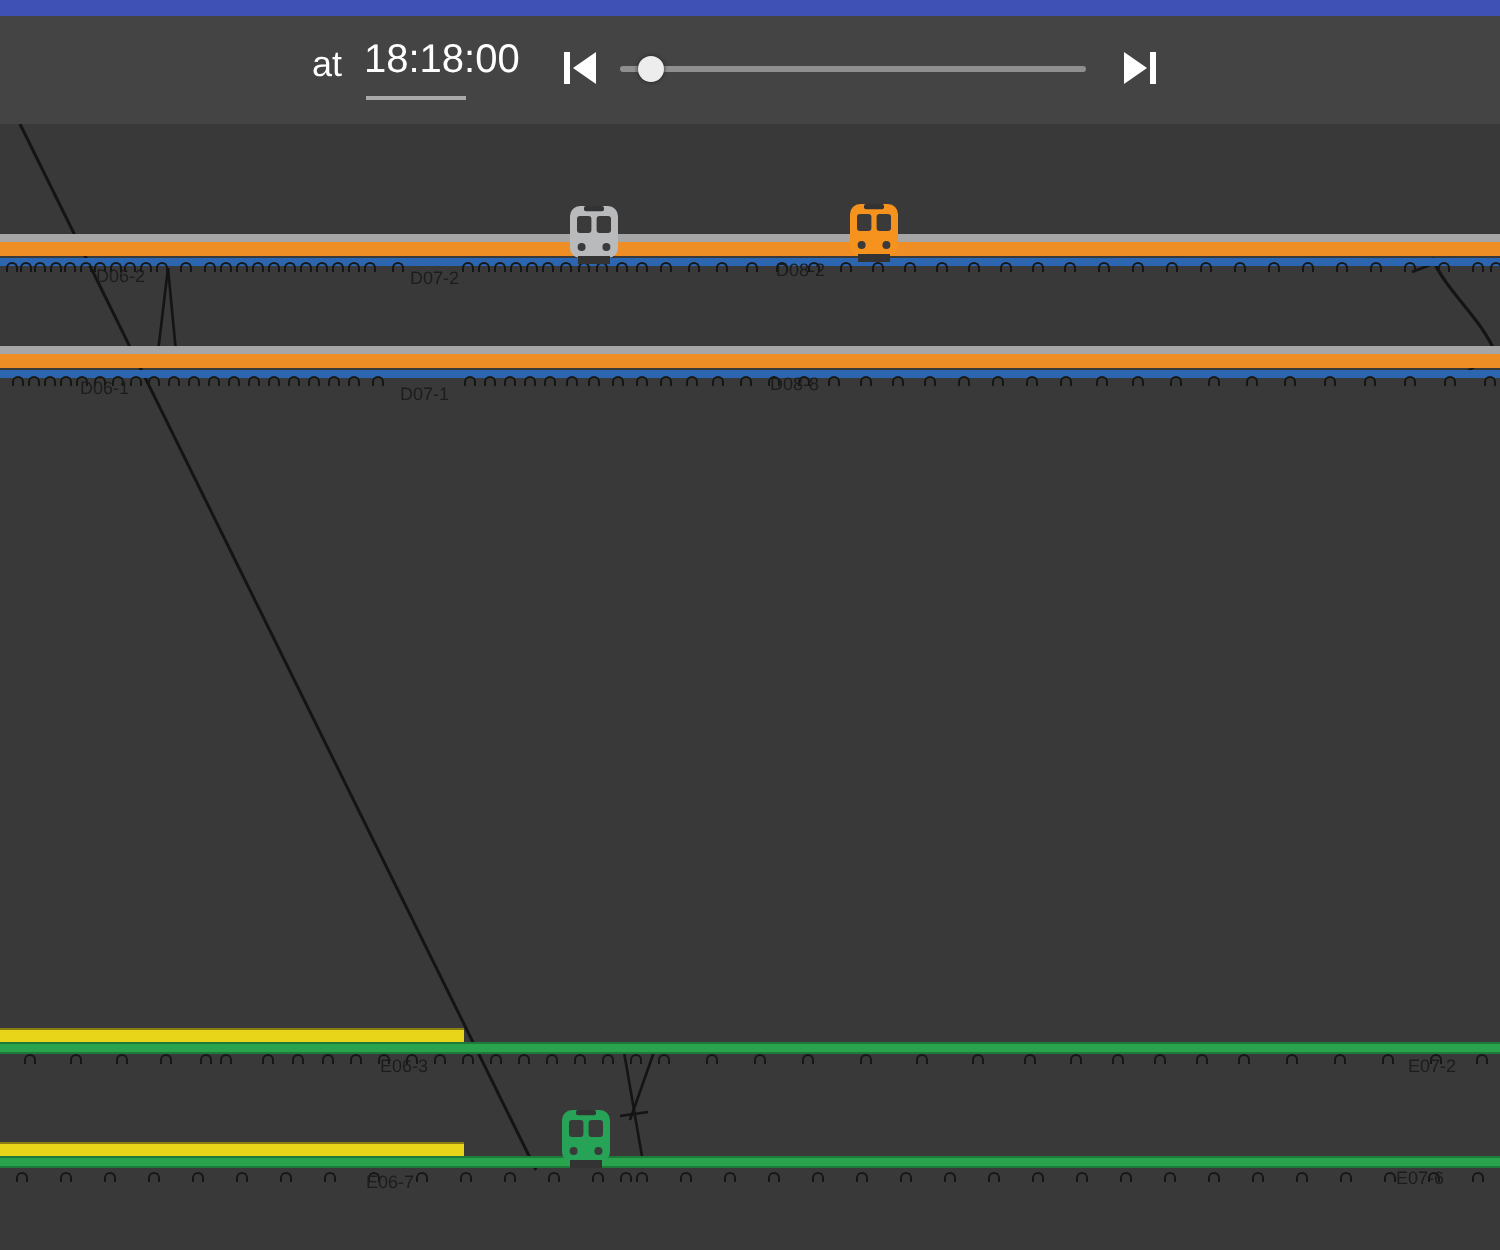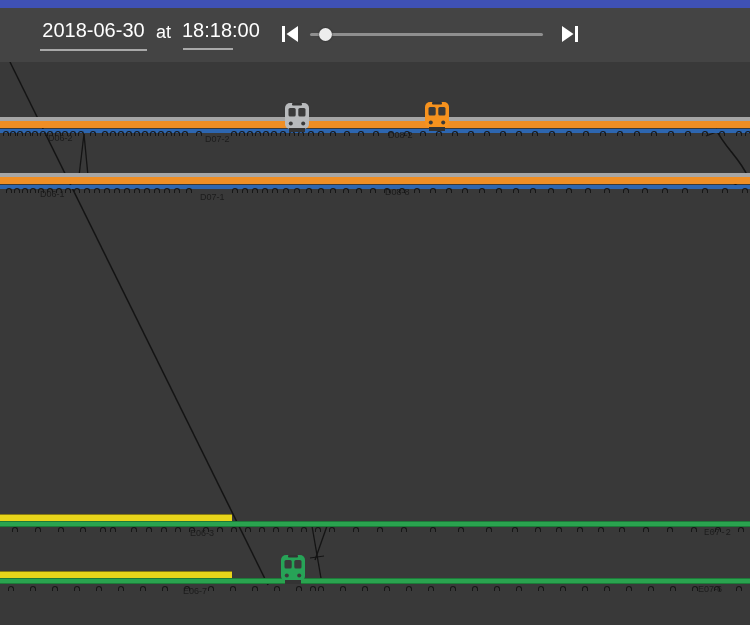--- a/index.html
+++ b/index.html
@@ -267,21 +267,21 @@
     <div class="tick" style="left: 692px; top: 586px;"></div>
     <div class="tick" style="left: 714px; top: 586px;"></div>
     <div class="tick" style="left: 736px; top: 586px;"></div>
     <span class="track-label" style="left: 48px; top: 133px;">D06-2</span>
     <span class="track-label" style="left: 205px; top: 134px;">D07-2</span>
     <span class="track-label" style="left: 388px; top: 130px;">D08-2</span>
     <span class="track-label" style="left: 40px; top: 189px;">D06-1</span>
     <span class="track-label" style="left: 200px; top: 192px;">D07-1</span>
     <span class="track-label" style="left: 385px; top: 187px;">D08-8</span>
     <span class="track-label" style="left: 190px; top: 528px;">E06-3</span>
-    <span class="track-label" style="left: 704px; top: 528px; font-family: Liberation Mono, monospace;">E07-2</span>
+    <span class="track-label" style="left: 704px; top: 528px;">E07-2</span>
     <span class="track-label" style="left: 183px; top: 586px;">E06-7</span>
     <span class="track-label" style="left: 698px; top: 584px;">E07-6</span>
     <div class="train" style="left: 284px; top: 102px;"><svg width="26" height="30" viewBox="0 0 26 30">
   <rect x="1" y="1" width="24" height="26" rx="5" fill="#b8babc"></rect>
   <rect x="8" y="1" width="10" height="2.6" rx="1" fill="#333333"></rect>
   <rect x="4.5" y="6" width="7.2" height="8.5" rx="1.5" fill="#3a3a3a"></rect>
   <rect x="14.3" y="6" width="7.2" height="8.5" rx="1.5" fill="#3a3a3a"></rect>
   <circle cx="6.8" cy="21.5" r="2" fill="#3a3a3a"></circle>
   <circle cx="19.2" cy="21.5" r="2" fill="#3a3a3a"></circle>
   <rect x="5" y="26" width="16" height="4" fill="#333333"></rect>
@@ -301,21 +301,20 @@
   <rect x="4.5" y="6" width="7.2" height="8.5" rx="1.5" fill="#3a3a3a"></rect>
   <rect x="14.3" y="6" width="7.2" height="8.5" rx="1.5" fill="#3a3a3a"></rect>
   <circle cx="6.8" cy="21.5" r="2" fill="#3a3a3a"></circle>
   <circle cx="19.2" cy="21.5" r="2" fill="#3a3a3a"></circle>
   <rect x="5" y="26" width="16" height="4" fill="#333333"></rect>
 </svg></div>
   </div>
 
 <div class="accent-bar"></div>
 <div class="toolbar">
-  <div class="date-field">2018-06-30</div>
   <span class="at-label">at</span>
   <div class="time-field">18:18:00</div>
   <div class="time-underline"></div>
 
   <button class="media-btn skip-prev">
     <span>
       <svg width="24" height="24" viewBox="0 0 24 24">
         <rect x="4" y="4" width="3" height="16" fill="#fff"></rect>
         <polygon points="20,4 20,20 8.5,12" fill="#fff"></polygon>
       </svg>

